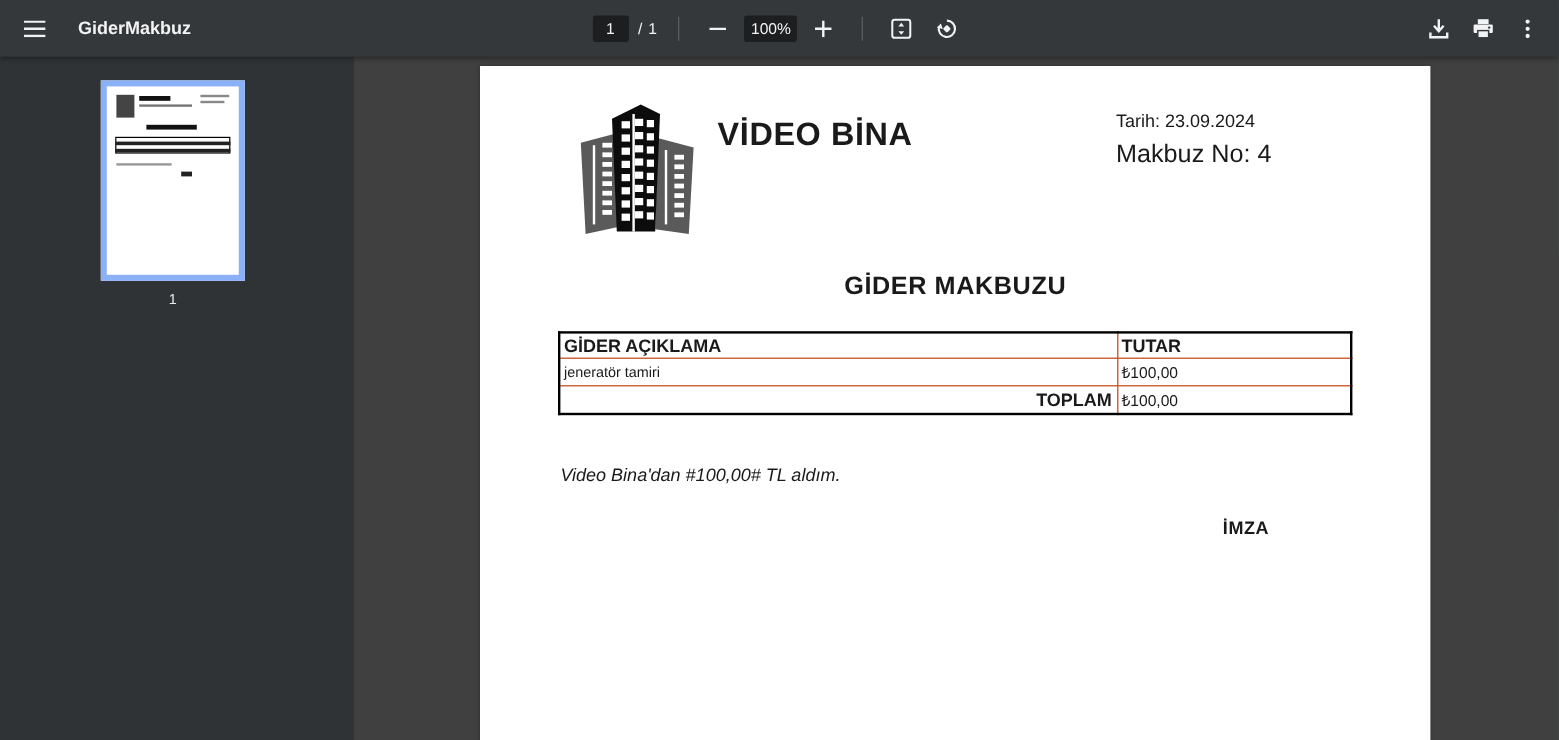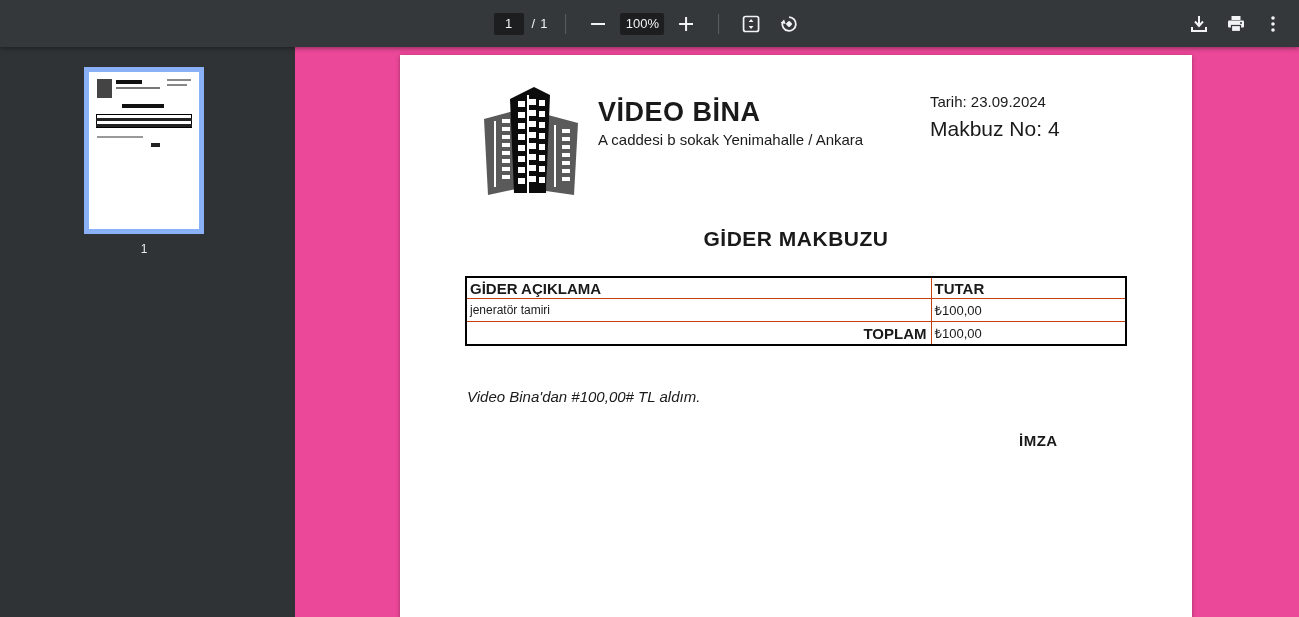--- a/index.html
+++ b/index.html
@@ -42,21 +42,21 @@
   .m-d2 { left:78px; top:12px; width:20px; height:2px; background:#888; }
   .m-h  { left:33px; top:32px; width:42px; height:4px; background:#111; }
   .m-tbl{ left:7px; top:42px; width:96px; height:14px; background:#fff; border:1px solid #000; }
   .m-tr1{ left:7px; top:46px; width:96px; height:3px; background:#222; }
   .m-tr2{ left:7px; top:52px; width:96px; height:3px; background:#222; }
   .m-note{ left:8px; top:64px; width:46px; height:2px; background:#999; }
   .m-imza{ left:62px; top:71px; width:9px; height:4px; background:#222; }
 
   
   .viewer { position:absolute; top:47px; left:295px; width:1004px; height:570px;
-            background:#ec4899; }
+            background:#404040; }
   .page { position:absolute; left:105px; top:8px; width:792px; height:1030px;
           background:#ffffff; box-shadow:0 1px 4px rgba(0,0,0,.35); color:#1a1a1a; }
 
   .logo { position:absolute; left:76px; top:30px; }
   .company-name { position:absolute; left:198px; top:42px; font-size:27px; font-weight:bold;
                   letter-spacing:.5px; }
   .company-address { position:absolute; left:198px; top:76px; font-size:15px; }
   .meta-date { position:absolute; left:530px; top:38px; font-size:15px; }
   .meta-no   { position:absolute; left:530px; top:62px; font-size:21px; }
   .doc-heading { position:absolute; left:0; top:172px; width:792px; text-align:center;
@@ -73,20 +73,32 @@
   td.total-label { text-align:right; font-size:15px; font-weight:bold; padding:2px 4px 2px 3px;margin-top:28px; }
 
   .note { position:absolute; left:67px; top:333px; font-size:15px; font-style:italic; }
   .signature { position:absolute; left:619px; top:377px; font-size:15px; font-weight:bold;
                letter-spacing:.5px; }
 </style>
 </head>
 <body>
 
 <div class="toolbar">
+  <div class="tb-left">
+    <button class="icon-btn">
+      <span>
+        <svg class="glyph" width="18" height="14" viewBox="0 0 18 14">
+          <g stroke="#f1f3f4" stroke-width="2">
+              <path d="M0 1h18M0 7h18M0 13h18"></path>
+            </g>
+        </svg>
+      </span>
+    </button>
+    <span class="doc-title">GiderMakbuz</span>
+  </div>
 
   <div class="tb-center">
     <input class="page-box" value="1" style="">
     <span class="page-sep-text">
       <span>/</span>
       <span>1</span>
     </span>
     <div class="vsep"></div>
     <button class="icon-btn">
       <span>
@@ -230,21 +242,20 @@
             <rect x="63" y="81" width="6" height="6"></rect>
           <rect x="42" y="93" width="7" height="6"></rect>
             <rect x="53" y="91" width="7" height="6"></rect>
             <rect x="63" y="92" width="6" height="6"></rect>
           <rect x="51" y="10" width="2" height="98"></rect>
         </g>
       </svg>
     </div>
 
     <div class="company-name">VİDEO BİNA</div>
-    <div class="company-address">A caddesi b sokak Yenimahalle / Ankara</div>
 
     <div class="meta-date">Tarih: 23.09.2024</div>
     <div class="meta-no">Makbuz No: 4</div>
 
     <div class="doc-heading">GİDER MAKBUZU</div>
 
     <table class="receipt">
       <colgroup>
           <col class="c1">
           <col class="c2">

